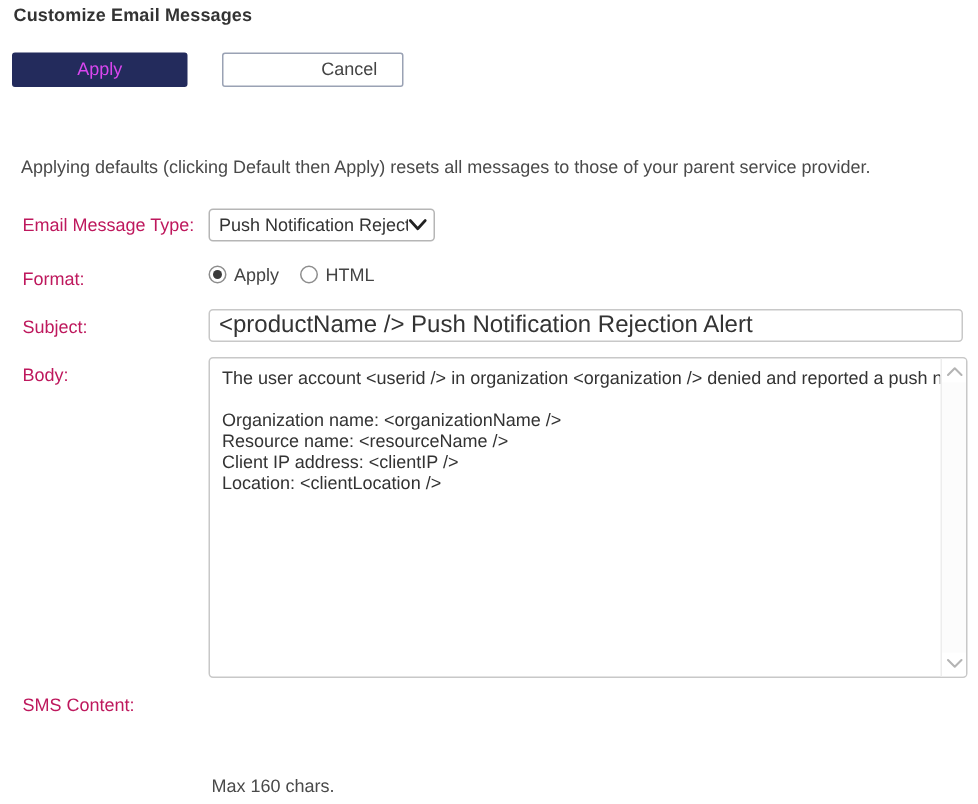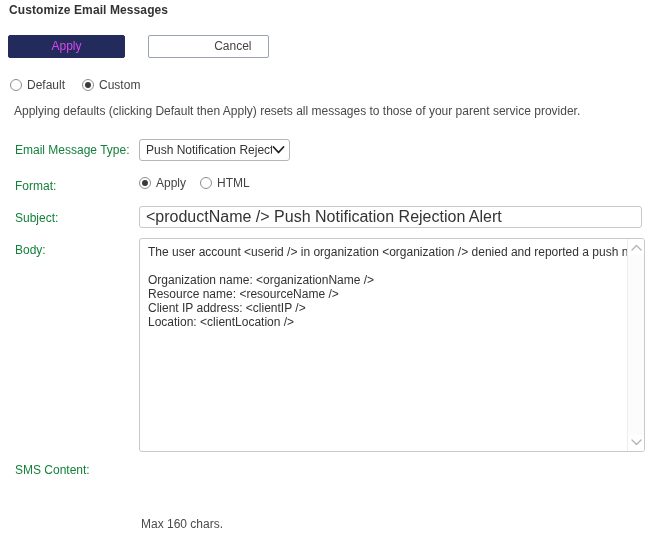--- a/index.html
+++ b/index.html
@@ -115,21 +115,21 @@
     font-size: 12px;
     color: #4a4a4a;
     white-space: nowrap;
   }
 
   
   .field-label {
     position: absolute;
     left: 15px;
     font-size: 12px;
-    color: #15803d;
+    color: #be185d;
     white-space: nowrap;
     text-align: center;
   }
 
   
   .select-box {
     position: absolute;
     left: 139px;
     top: 139px;
     box-sizing: border-box;
@@ -268,26 +268,20 @@
 
 <div class="page">
 
   <div class="page-title">Customize Email Messages</div>
 
   <div class="btn-row">
     <div class="btn btn-primary">Apply</div>
     <div class="btn btn-secondary">Cancel</div>
   </div>
 
-  <div class="radio-row">
-    <span class="radio"></span>
-    <span class="rlabel">Default</span>
-    <span class="radio checked"></span>
-    <span class="rlabel">Custom</span>
-  </div>
 
   <div class="help-text">Applying defaults (clicking Default then Apply) resets all messages to those of your parent service provider.</div>
 
   <div class="field-label" style="top:143px;">Email Message Type:</div>
   <div class="select-box">
     <span class="select-text">Push Notification Rejecti</span>
     <span class="select-caret">
       <svg width="13" height="10" viewBox="0 0 13 10">
           <path d="M1.5 2 L6.5 7.5 L11.5 2" stroke="#222" stroke-width="1.8" fill="none" stroke-linecap="round" stroke-linejoin="round"></path>
         </svg>

